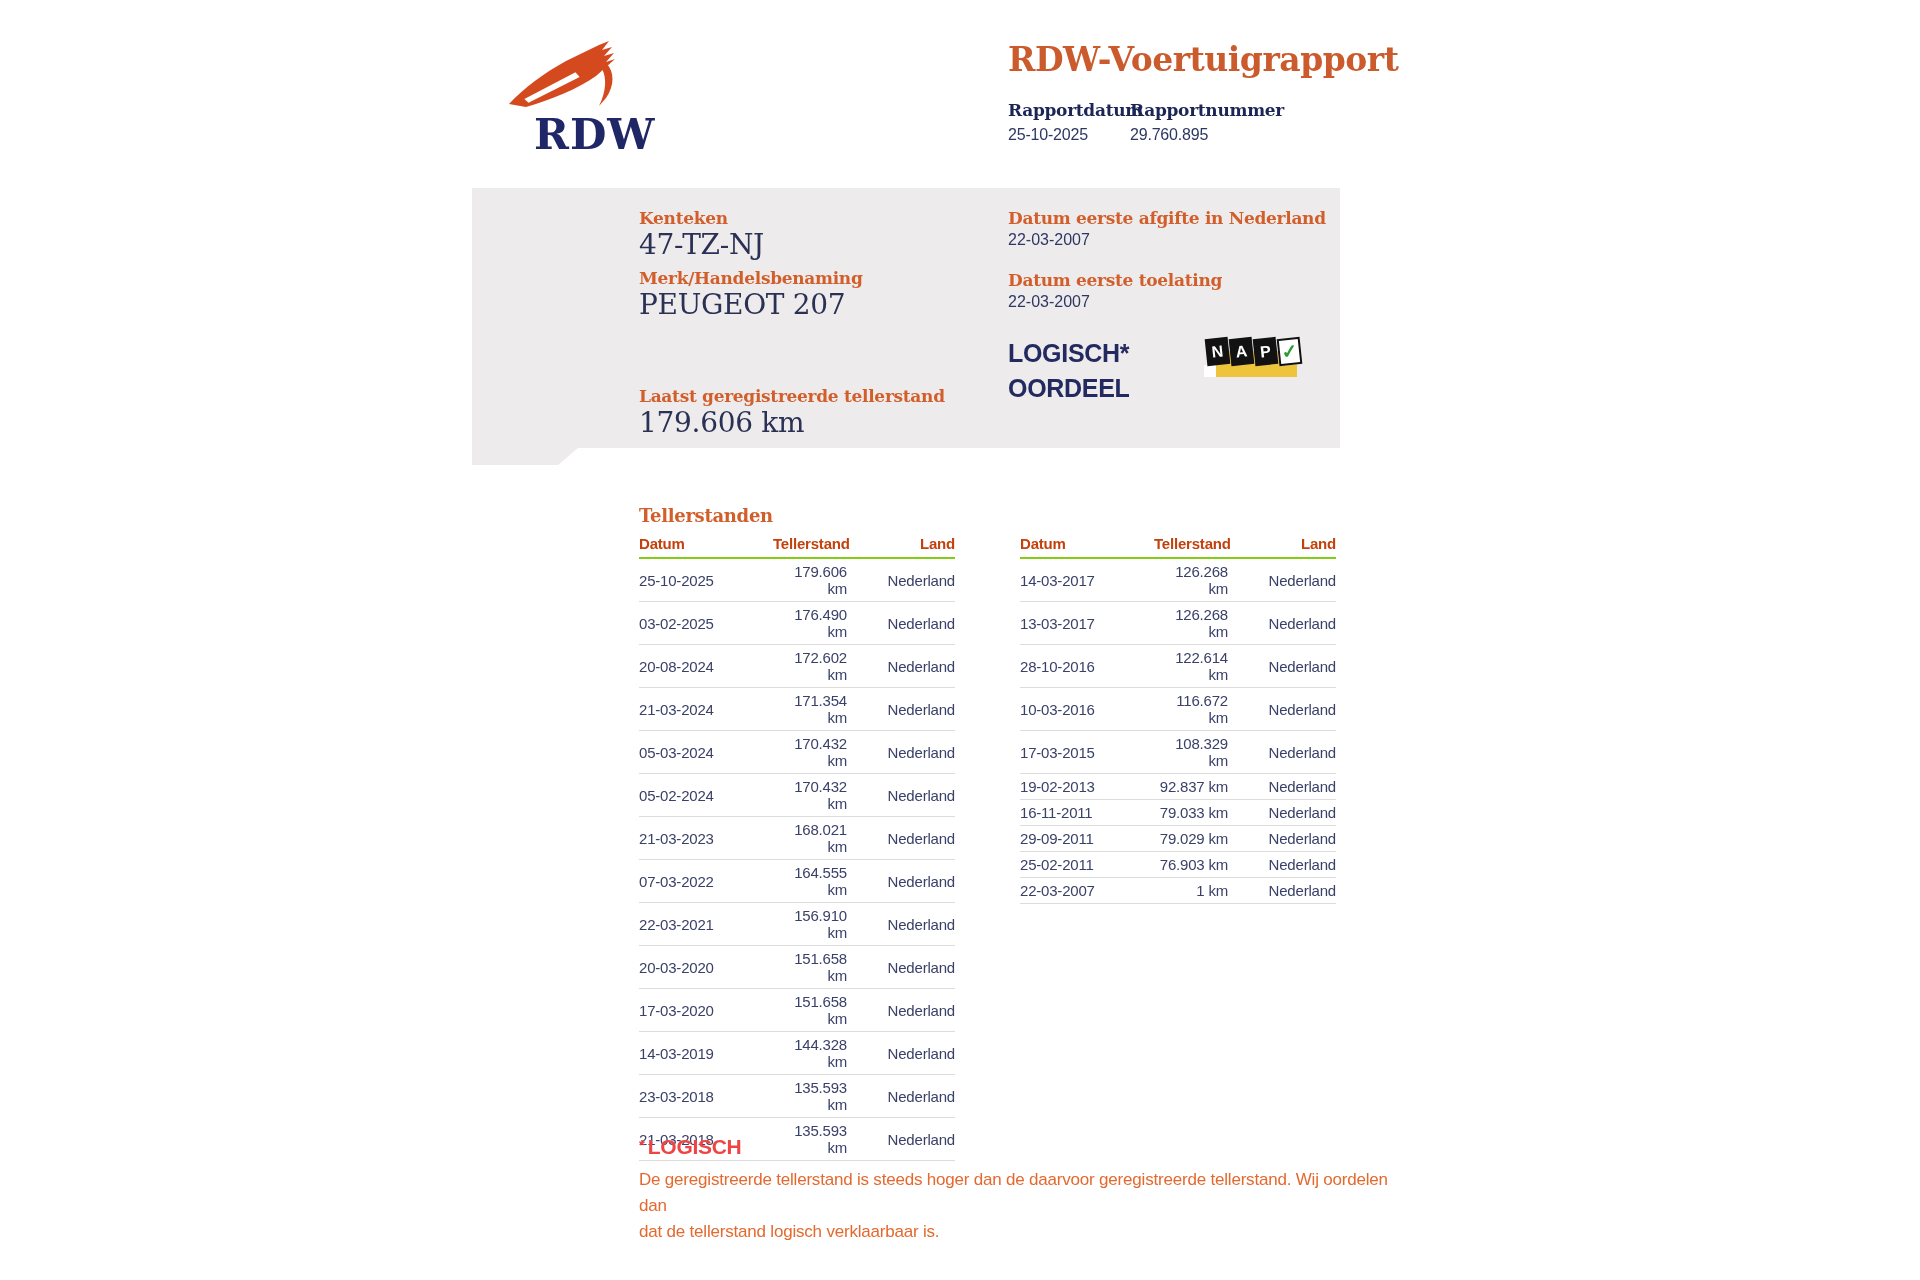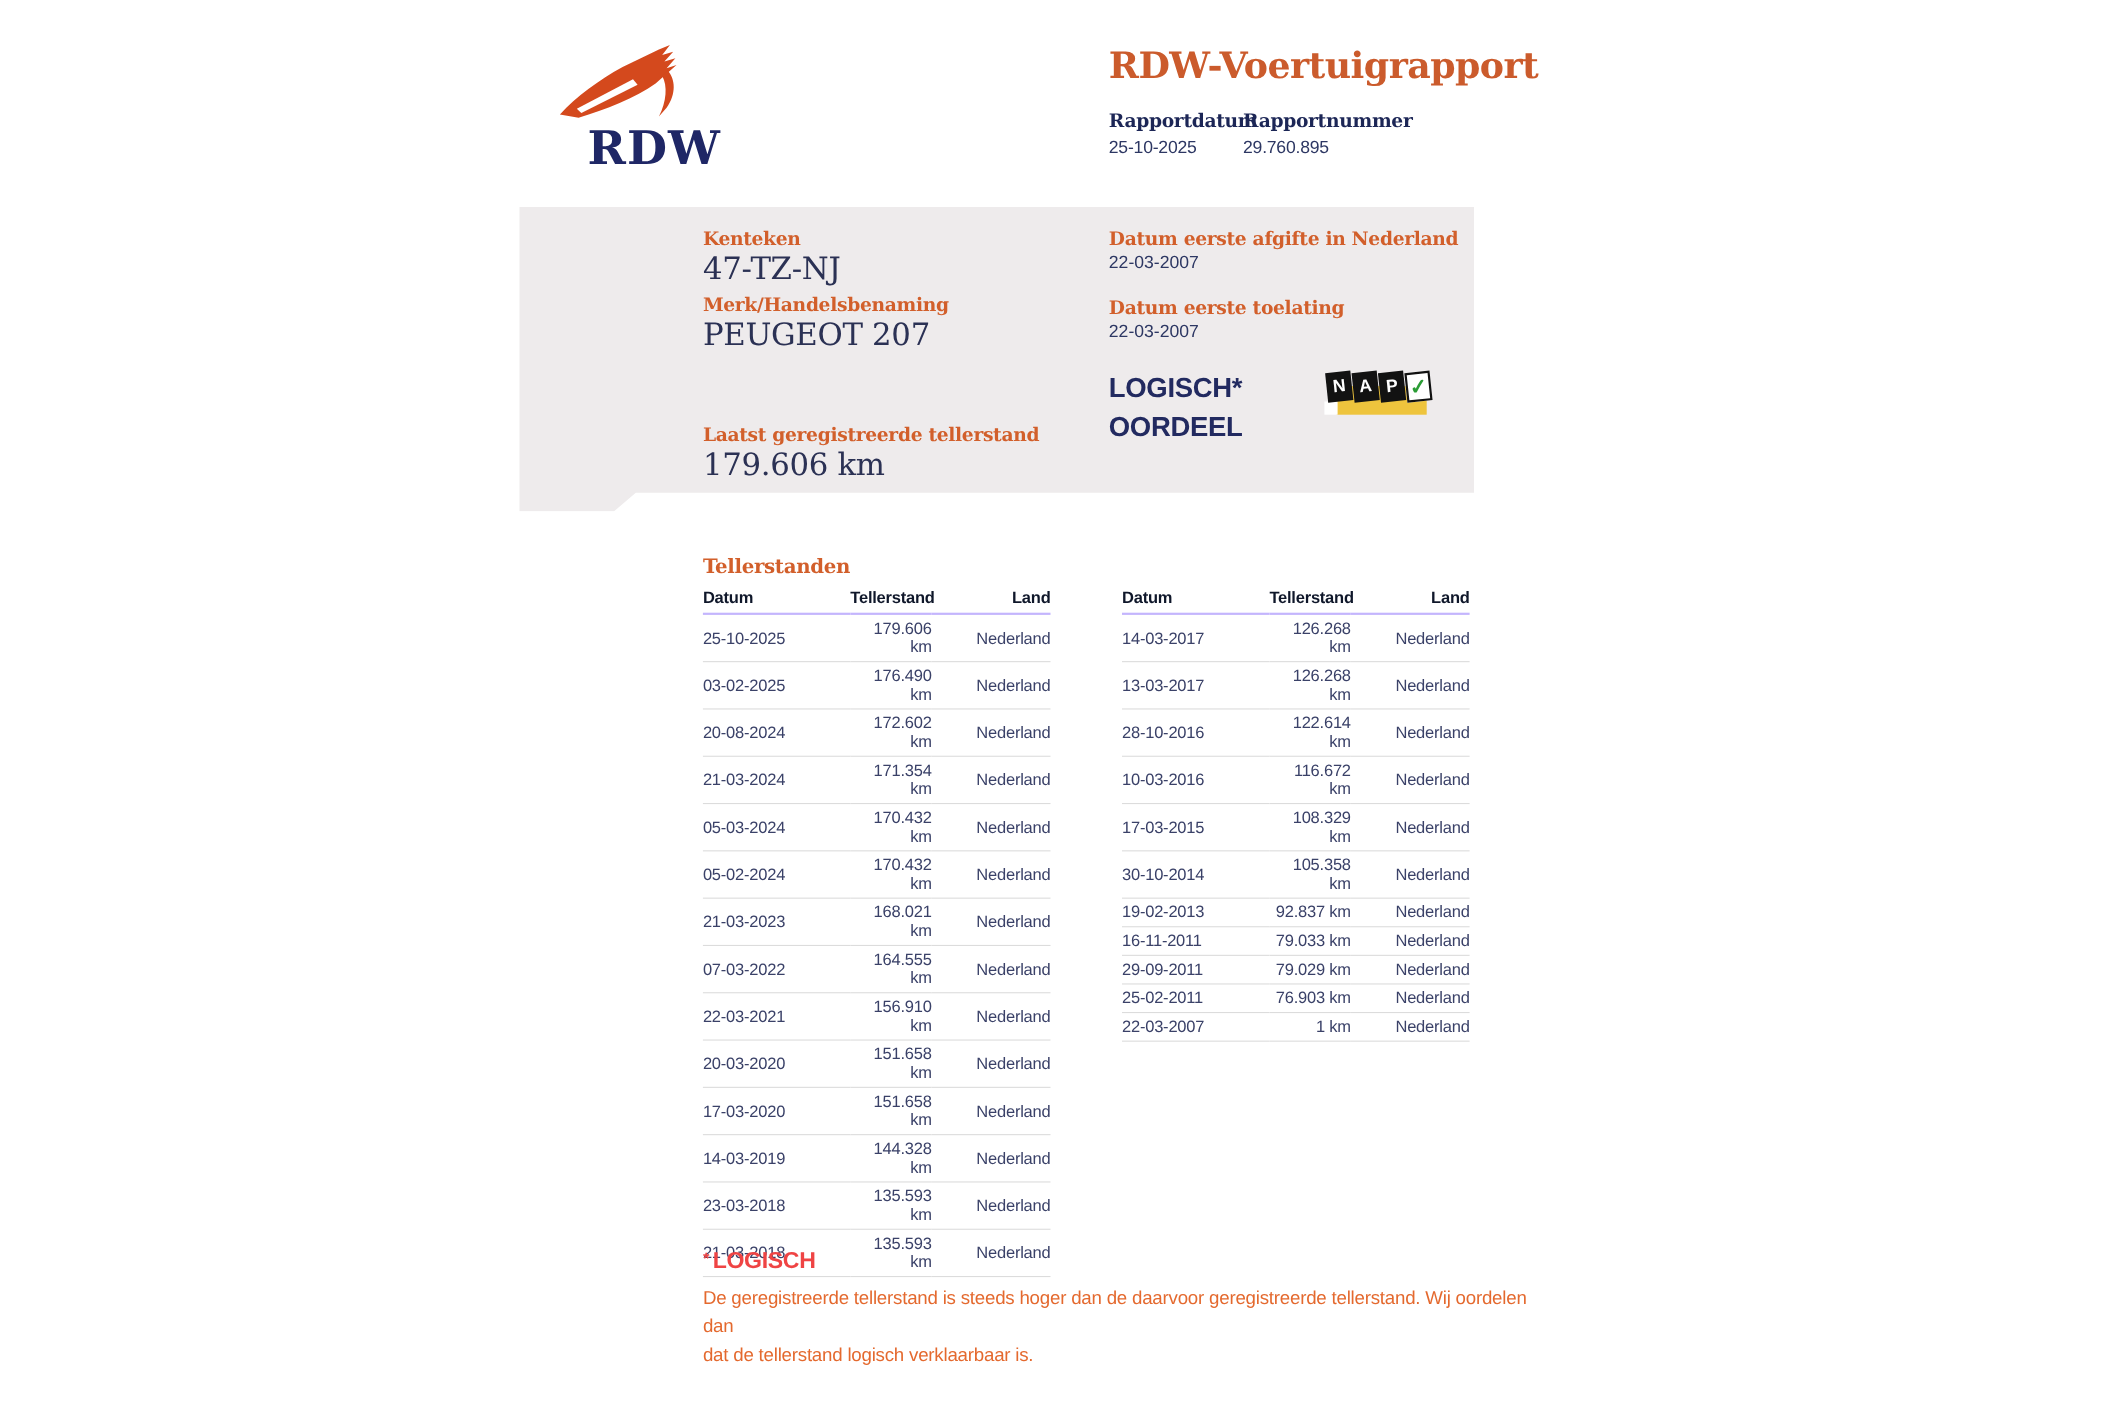--- a/index.html
+++ b/index.html
@@ -49,22 +49,22 @@
                   font-size:19px; }
 
   
   .section-title { position:absolute; left:639px; top:505px; font-family:"DejaVu Serif", serif;
                    font-weight:bold; font-size:18px; color:#d25f2b; letter-spacing:-0.3px; }
   .meter-table { position:absolute; top:533px; width:316px; border-collapse:collapse;
                  table-layout:fixed; }
   .meter-table.left  { left:639px; }
   .meter-table.right { left:1020px; }
   .meter-table col.c1 { width:134px; } .meter-table col.c2 { width:74px; } .meter-table col.c3 { width:108px; }
-  .meter-table th { font-size:15px; font-weight:bold; color:#0f172a; text-align:left;
-                    padding:2px 0 5px 0; border-bottom:2px solid #c4b5fd; letter-spacing:-0.2px; }
+  .meter-table th { font-size:15px; font-weight:bold; color:#c2410c; text-align:left;
+                    padding:2px 0 5px 0; border-bottom:2px solid #84cc16; letter-spacing:-0.2px; }
   .meter-table th:nth-child(2), .meter-table th:nth-child(3),
   .meter-table td:nth-child(2), .meter-table td:nth-child(3) { text-align:right; }
   .meter-table td { font-size:15px; color:#3a4168; padding:4px 0 4px 0;
                     border-bottom:1px solid #dcdcdc; letter-spacing:-0.2px; }
 
   
   .footnote { position:absolute; left:639px; top:1103px; width:760px; }
   .footnote-head { color:#ef4444;margin-top:32px; }
   .footnote-ast { font-size:15px; font-weight:bold; vertical-align:4px; }
   .footnote-title { font-size:21px; font-weight:bold; letter-spacing:-0.3px; margin-left:3px; }
@@ -245,25 +245,20 @@
           <td>10-03-2016</td>
           <td>116.672 km</td>
           <td>Nederland</td>
         </tr>
         <tr>
           <td>17-03-2015</td>
           <td>108.329 km</td>
           <td>Nederland</td>
         </tr>
         <tr>
-          <td>30-10-2014</td>
-          <td>105.358 km</td>
-          <td>Nederland</td>
-        </tr>
-        <tr>
           <td>19-02-2013</td>
           <td>92.837 km</td>
           <td>Nederland</td>
         </tr>
         <tr>
           <td>16-11-2011</td>
           <td>79.033 km</td>
           <td>Nederland</td>
         </tr>
         <tr>

